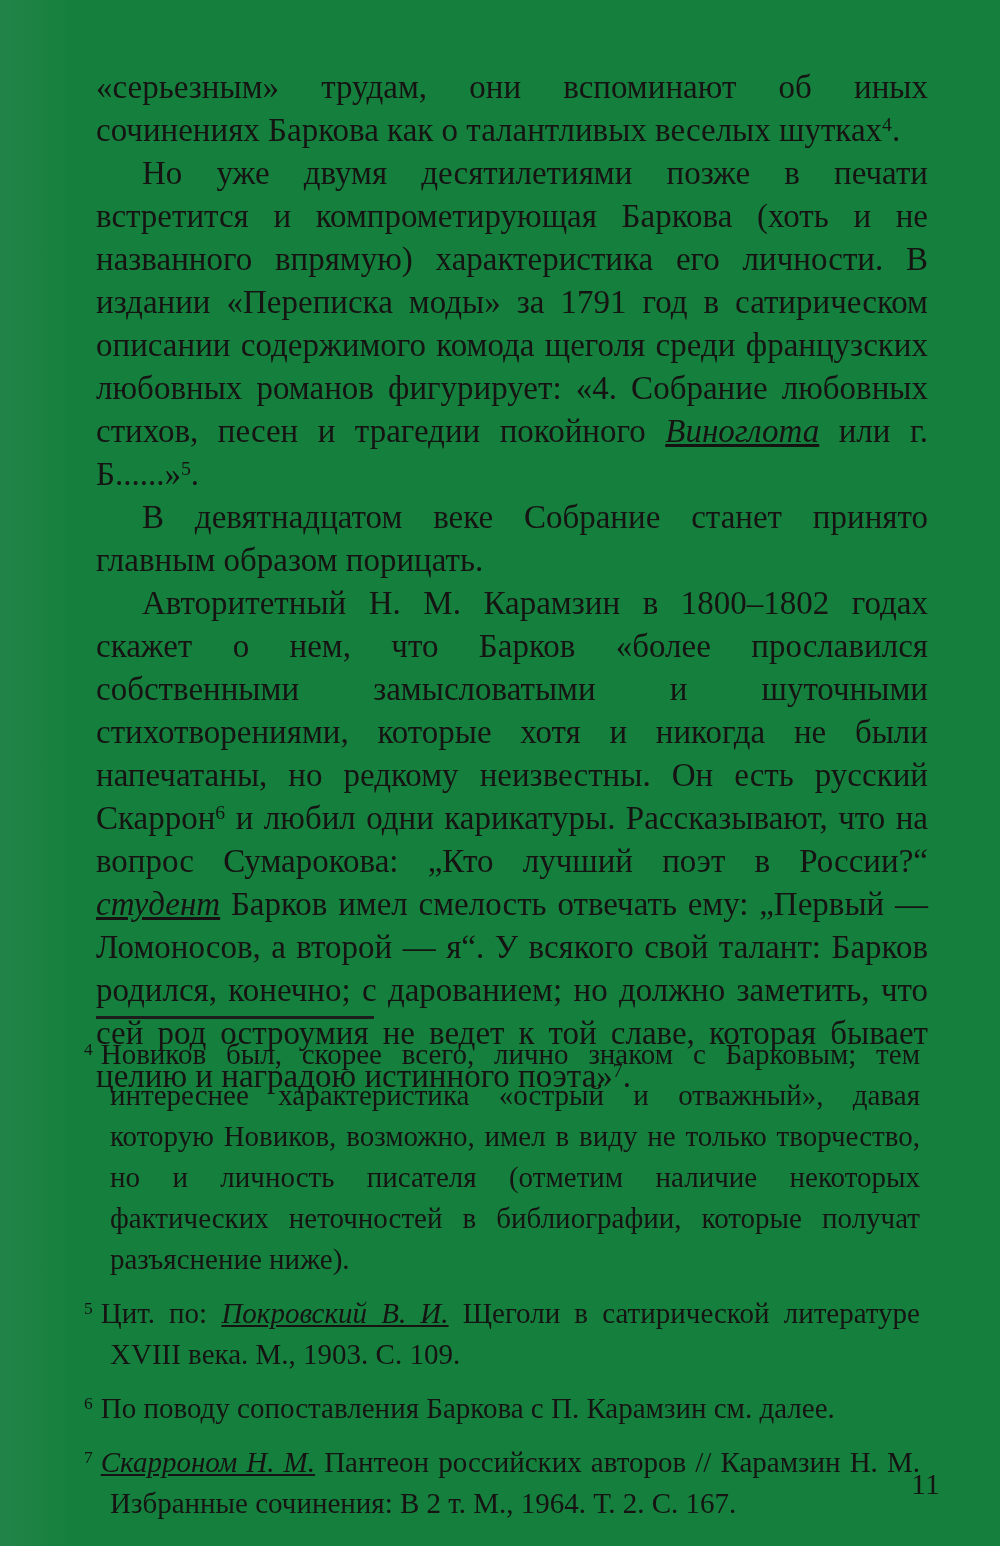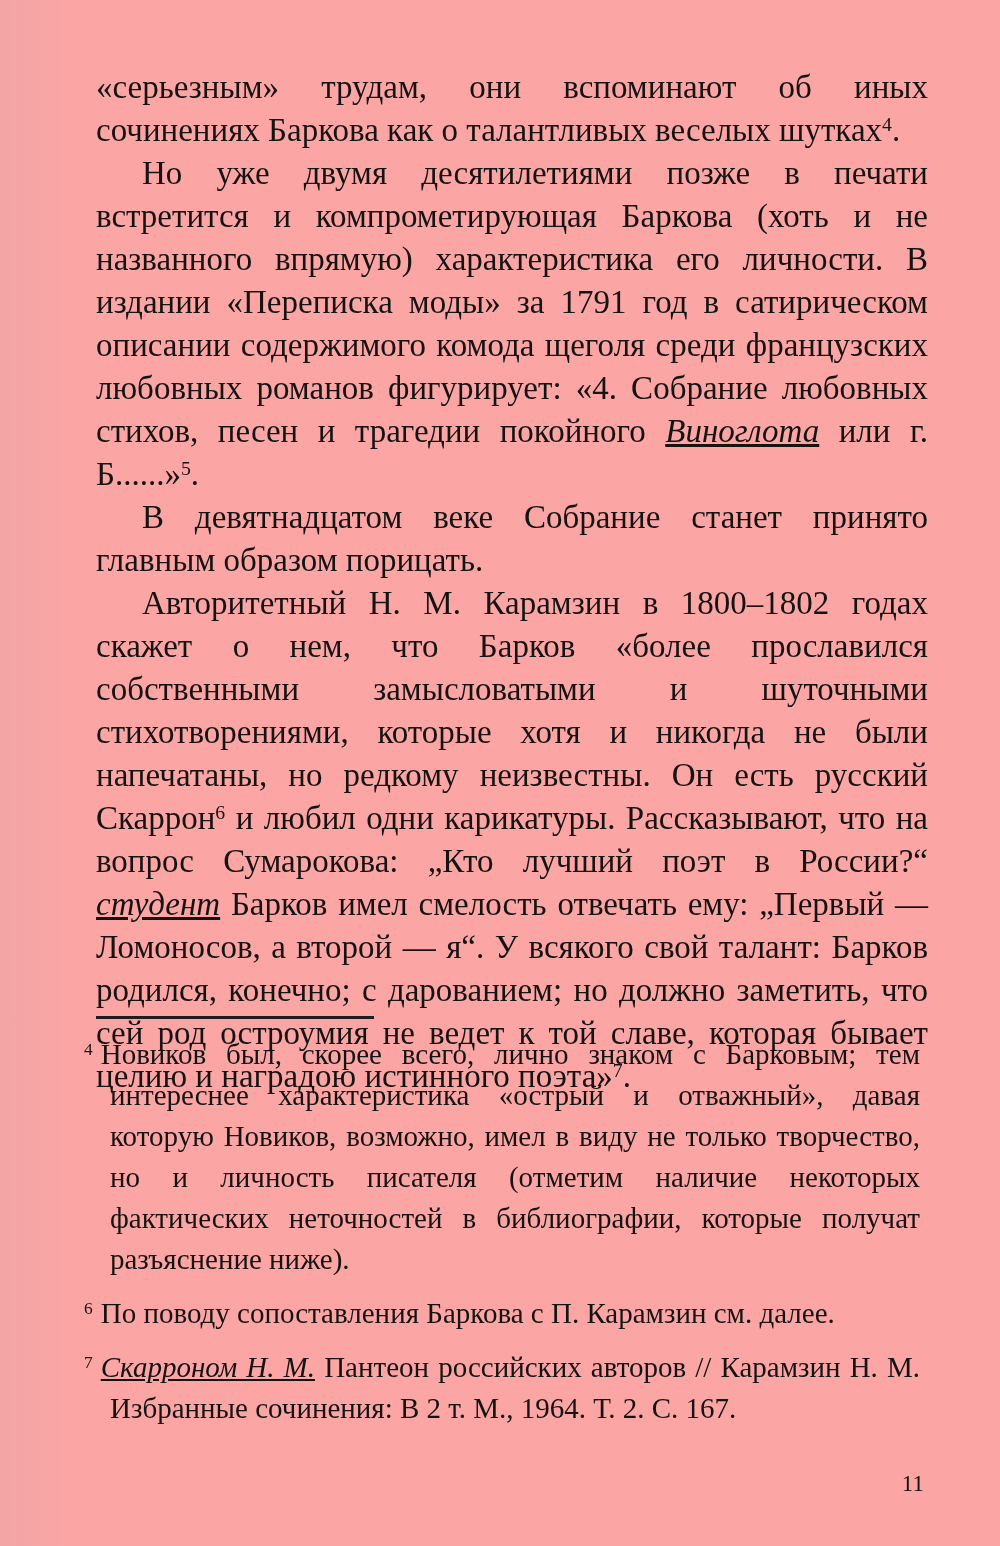--- a/index.html
+++ b/index.html
@@ -1,21 +1,21 @@
 <!DOCTYPE html>
 <html lang="ru"><head>
 <meta charset="utf-8">
 <style>
   html, body { margin: 0; padding: 0; background: #e9e9e9; }
   .page {
     position: relative;
     width: 1000px;
     height: 1546px;
     margin: 0 auto;
-    background: #fca5a5;
+    background: #15803d;
     color: #151413;
     font-family: "Liberation Serif", "DejaVu Serif", serif;
     overflow: hidden;
   }
   
   .page::before {
     content: "";
     position: absolute;
     left: 0; top: 0; bottom: 0;
     width: 70px;
@@ -59,41 +59,42 @@
     text-align: justify;
   }
   .footnote {
     margin: 0 0 13px 0;
     padding-left: 26px;
     text-indent: -26px;
   }
   .fn-marker { margin-right: 8px; }
   .page-number {
     position: absolute;
-    right: 76px;
+    right: 60px;
     top: 1466px;
-    font-size: 23px;
+    font-size: 30px;
     line-height: 36px;
   }
 </style>
 </head>
 <body>
 
 <div class="page">
 
   <div class="body-text">
       <p class="para"><span>«серьезным» трудам, они вспоминают об иных сочинениях Баркова как о талантливых веселых шутках</span><sup>4</sup><span>.</span></p>
       <p class="para indent"><span>Но уже двумя десятилетиями позже в печати встретится и компрометирующая Баркова (хоть и не названного впрямую) характеристика его личности. В издании «Переписка моды» за 1791 год в сатирическом описании содержимого комода щеголя среди французских любовных романов фигурирует: «4. Собрание любовных стихов, песен и трагедии покойного </span><span class="it">Виноглота</span><span> или г. Б......»</span><sup>5</sup><span>.</span></p>
       <p class="para indent"><span>В девятнадцатом веке Собрание станет принято главным образом порицать.</span></p>
       <p class="para indent"><span>Авторитетный Н. М. Карамзин в 1800–1802 годах скажет о нем, что Барков «более прославился собственными замысловатыми и шуточными стихотворениями, которые хотя и никогда не были напечатаны, но редкому неизвестны. Он есть русский Скаррон</span><sup>6</sup><span> и любил одни карикатуры. Рассказывают, что на вопрос Сумарокова: „Кто лучший поэт в России?“ </span><span class="it">студент</span><span> Барков имел смелость отвечать ему: „Первый — Ломоносов, а второй — я“. У всякого свой талант: Барков родился, конечно; с дарованием; но должно заметить, что сей род остроумия не ведет к той славе, которая бывает целию и наградою истинного поэта»</span><sup>7</sup><span>.</span></p>
     </div>
 
   <div class="footnote-rule"></div>
 
   <div class="footnotes">
       <div class="footnote"><sup class="fn-marker">4</sup><span>Новиков был, скорее всего, лично знаком с Барковым; тем интереснее характеристика «острый и отважный», давая которую Новиков, возможно, имел в виду не только творчество, но и личность писателя (отметим наличие некоторых фактических неточностей в библиографии, которые получат разъяснение ниже).</span></div>
+      <div class="footnote"><sup class="fn-marker">5</sup><span>Цит. по: </span><span class="it">Покровский В. И.</span><span> Щеголи в сатирической литературе XVIII века. М., 1903. С. 109.</span></div>
       <div class="footnote"><sup class="fn-marker">6</sup><span>По поводу сопоставления Баркова с П. Карамзин см. далее.</span></div>
       <div class="footnote"><sup class="fn-marker">7</sup><span class="it">Скарроном Н. М.</span><span> Пантеон российских авторов // Карамзин Н. М. Избранные сочинения: В 2 т. М., 1964. Т. 2. С. 167.</span></div>
     </div>
 
   <div class="page-number">11</div>
 
 </div>
 
 </body></html>

